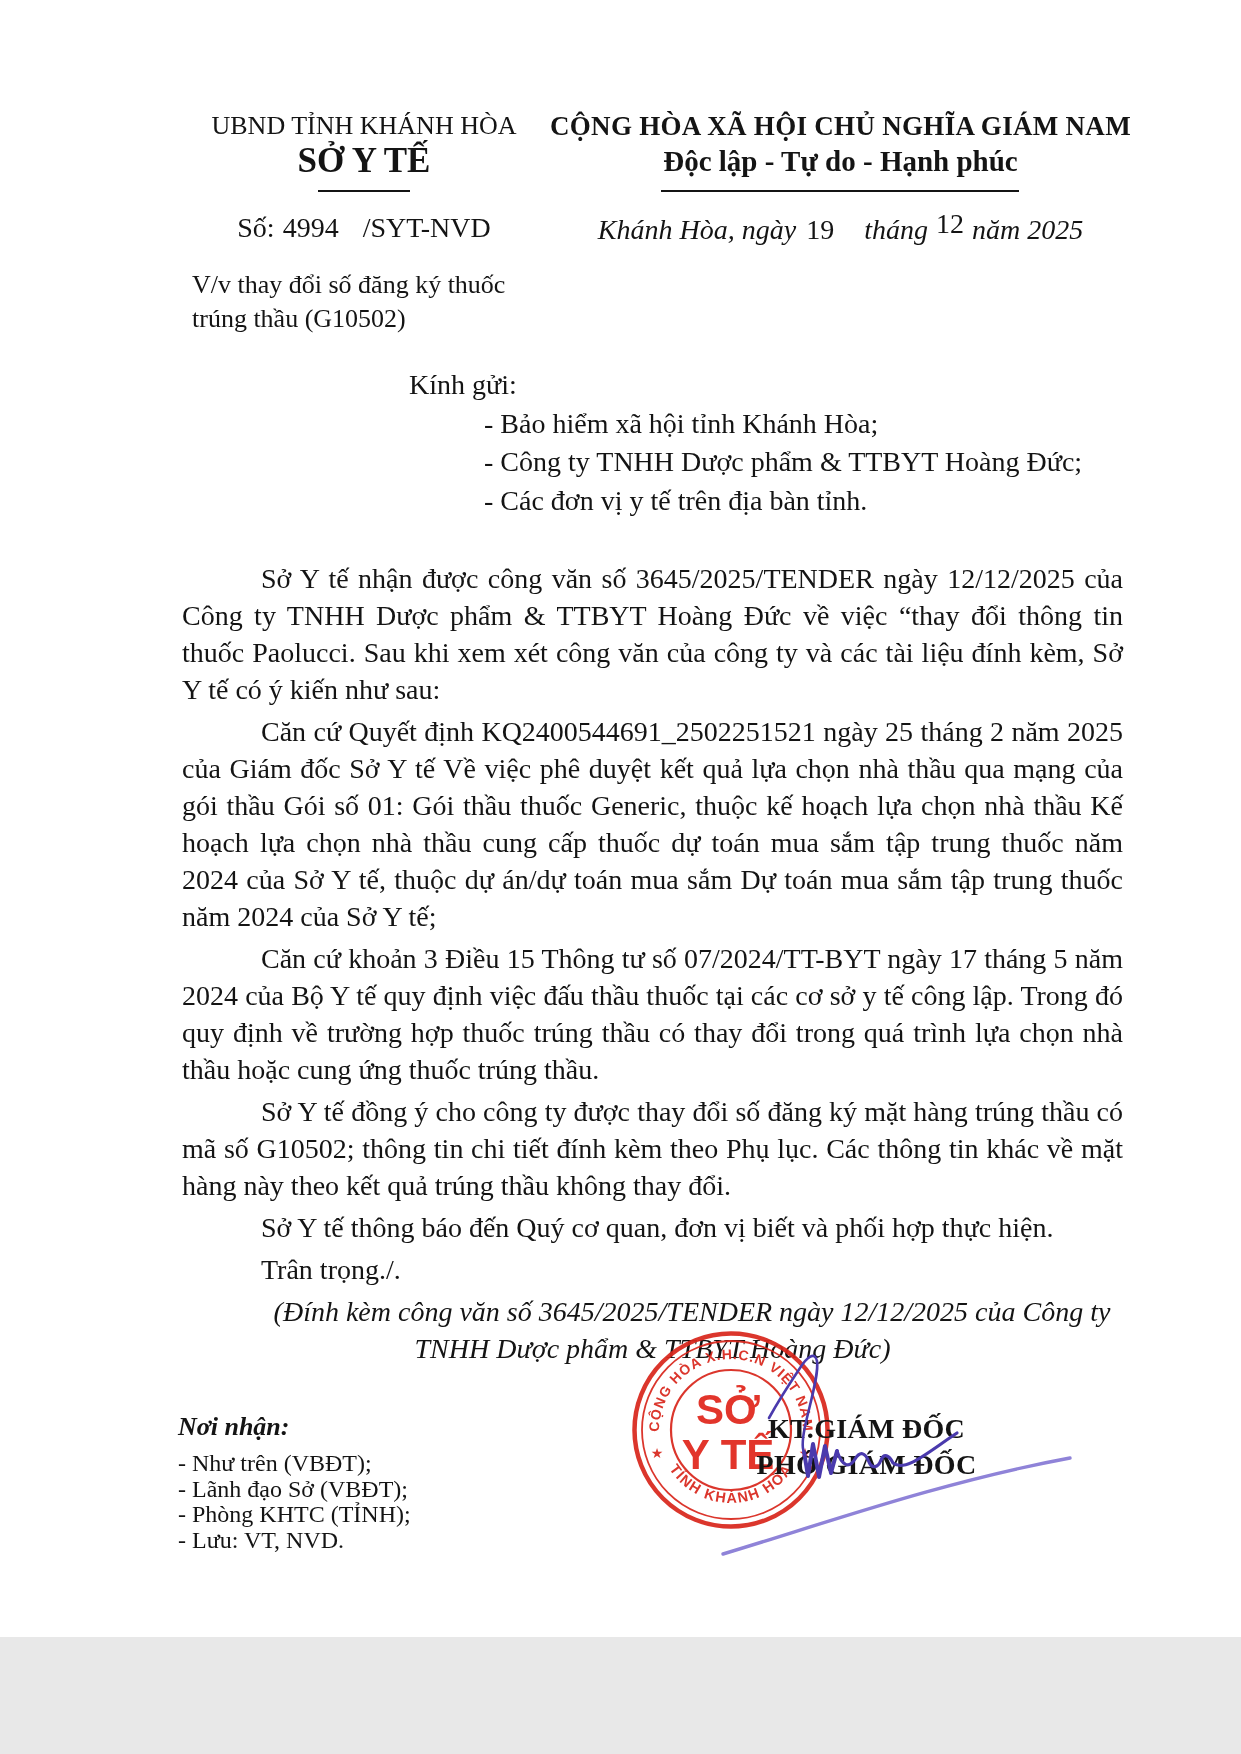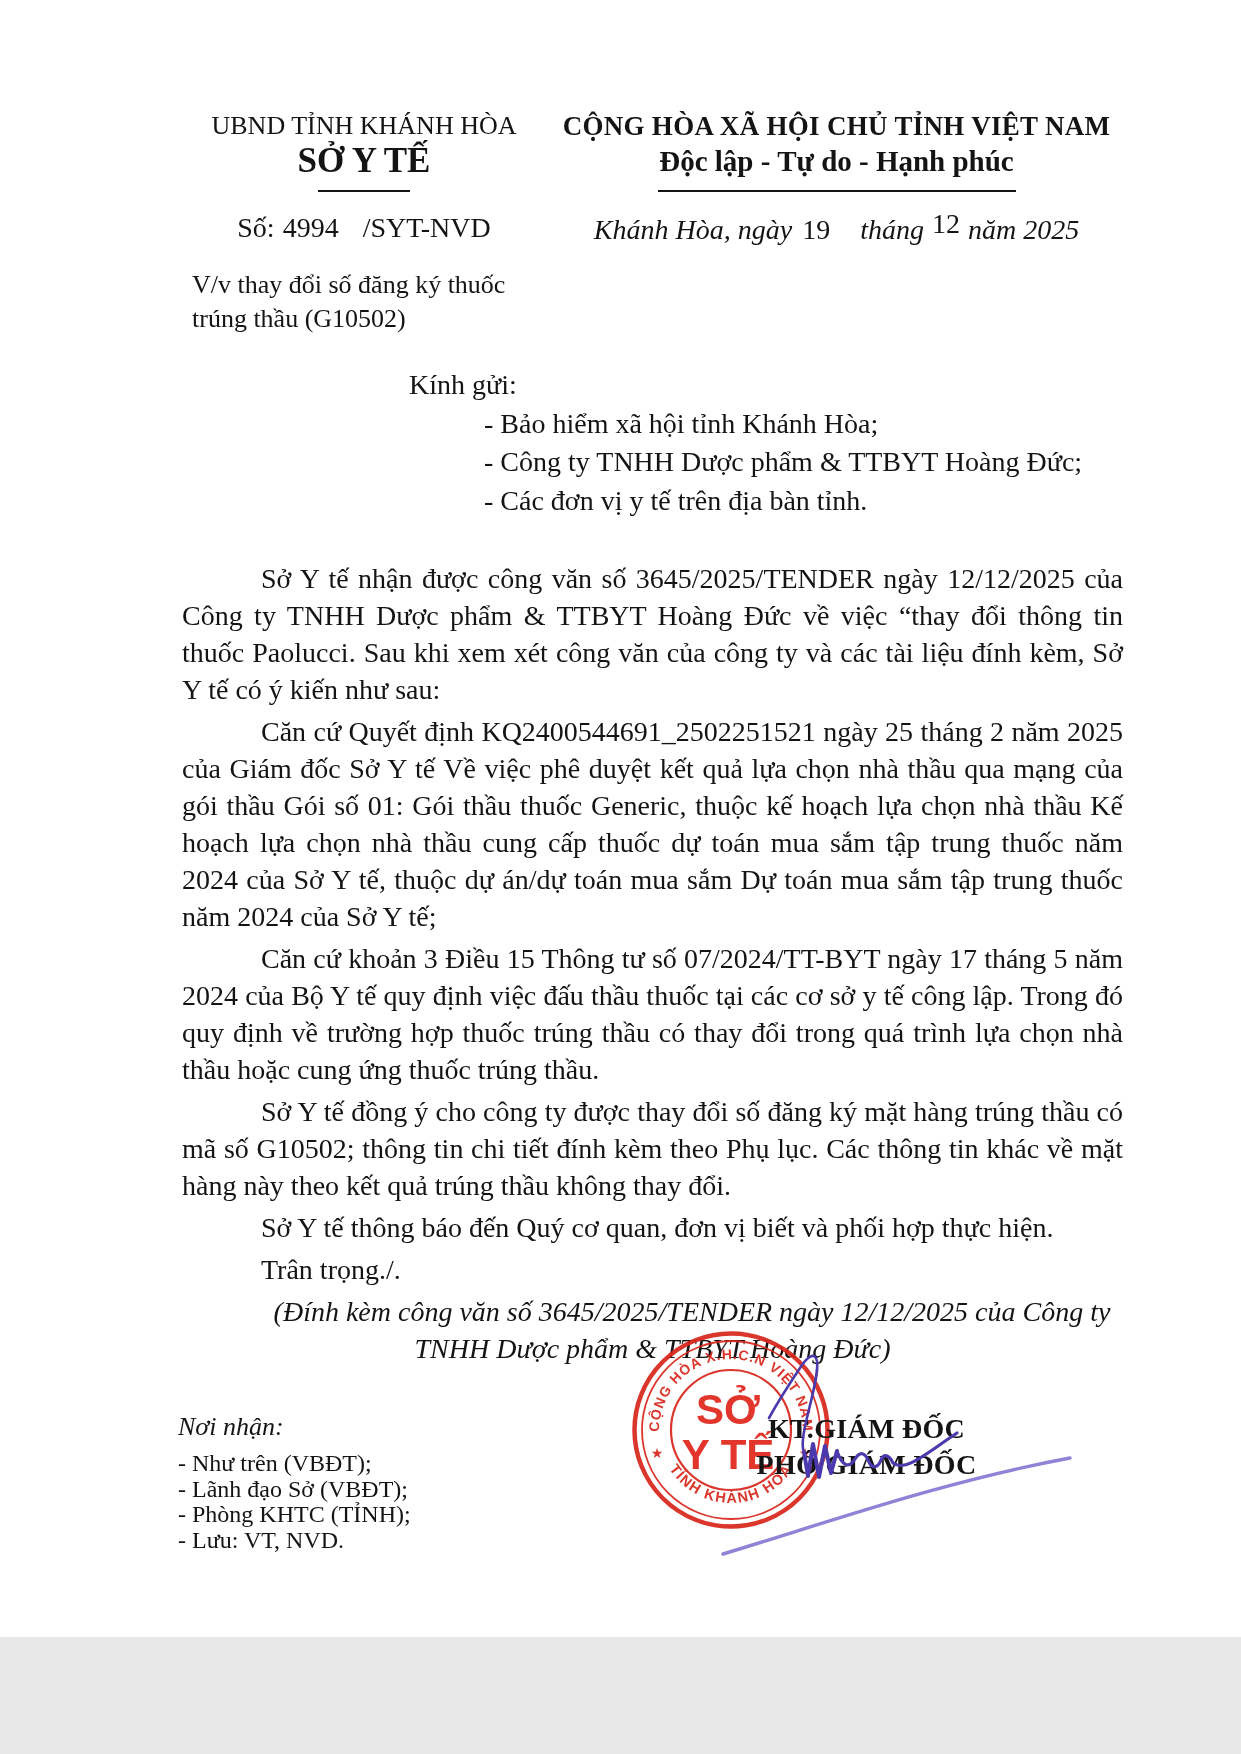--- a/index.html
+++ b/index.html
@@ -38,21 +38,21 @@
   
   .bodytext{margin-top:40px;}
   .para{
     font-size:28px;line-height:37px;text-align:justify;
     text-indent:79px;margin:0 0 5px 4px;
   }
   .para.attach{font-style:italic;text-align:center;}
   
   .footer{display:flex;margin-top:44px;}
   .noinhan{width:400px;flex:none;}
-  .noinhan-label{font-size:26px;font-weight:normal;font-style:italic;line-height:32px;}
+  .noinhan-label{font-size:26px;font-weight:bold;font-style:italic;line-height:32px;}
   .noinhan-items{margin-top:8px;font-size:24px;line-height:25.5px;}
   .sigblock{flex:1;text-align:center;padding-left:32px;position:relative;z-index:2;}
   .sig-title{font-size:28px;font-weight:bold;line-height:36px;letter-spacing:.3px;}
   .sig-name{font-size:29px;font-weight:normal;margin-top:150px;white-space:nowrap;}
   
   .stamp{position:absolute;left:630px;top:1329px;width:202px;height:202px;z-index:1;opacity:.93;}
   .stamp text{font-family:"Liberation Sans","DejaVu Sans",sans-serif;font-weight:bold;}
   .signature{position:absolute;left:660px;top:1230px;width:510px;height:340px;z-index:3;pointer-events:none;}
 </style>
 </head>
@@ -65,21 +65,21 @@
       <div class="org-parent">UBND TỈNH KHÁNH HÒA</div>
       <div class="org">SỞ Y TẾ</div>
       <div><span class="org-rule"></span></div>
       <div class="so-line"><span>Số:</span><span class="so-num">4994</span><span class="so-suffix">/SYT-NVD</span></div>
       <div class="subject">
         <div>V/v thay đổi số đăng ký thuốc</div>
         <div>trúng thầu (G10502)</div>
       </div>
     </div>
     <div class="hdr-right">
-      <div class="national">CỘNG HÒA XÃ HỘI CHỦ TỈNH VIỆT NAM</div>
+      <div class="national">CỘNG HÒA XÃ HỘI CHỦ NGHĨA GIÁM NAM</div>
       <div class="motto">Độc lập - Tự do - Hạnh phúc</div>
       <div><span class="motto-rule"></span></div>
       <div class="date-line"><span>Khánh Hòa, ngày</span><span class="date-day">19</span><span>tháng</span><span class="date-month">12</span><span>năm 2025</span></div>
     </div>
   </div>
 
   <div class="kinhgui">
     <div class="salute">Kính gửi:</div>
     <div class="rcpt">- Bảo hiểm xã hội tỉnh Khánh Hòa;</div>
     <div class="rcpt">- Công ty TNHH Dược phẩm &amp; TTBYT Hoàng Đức;</div>

